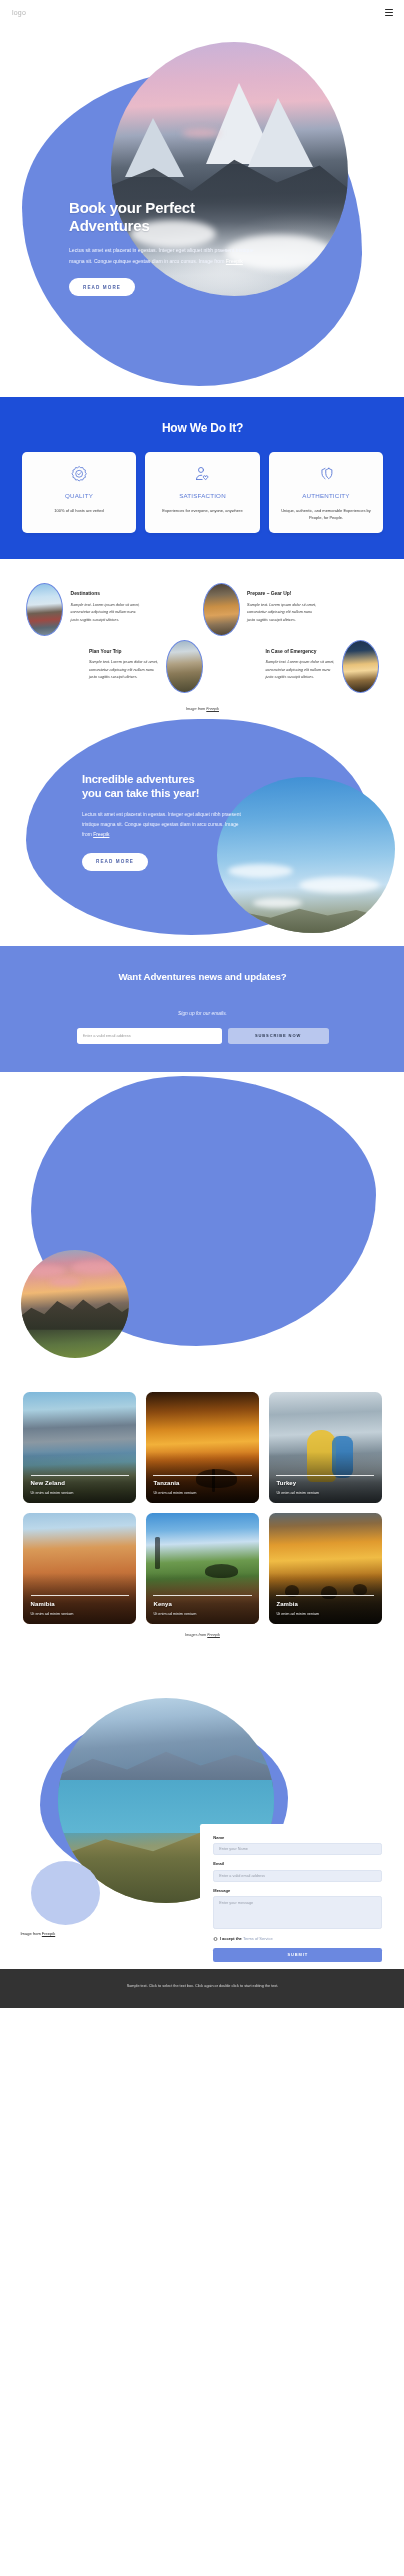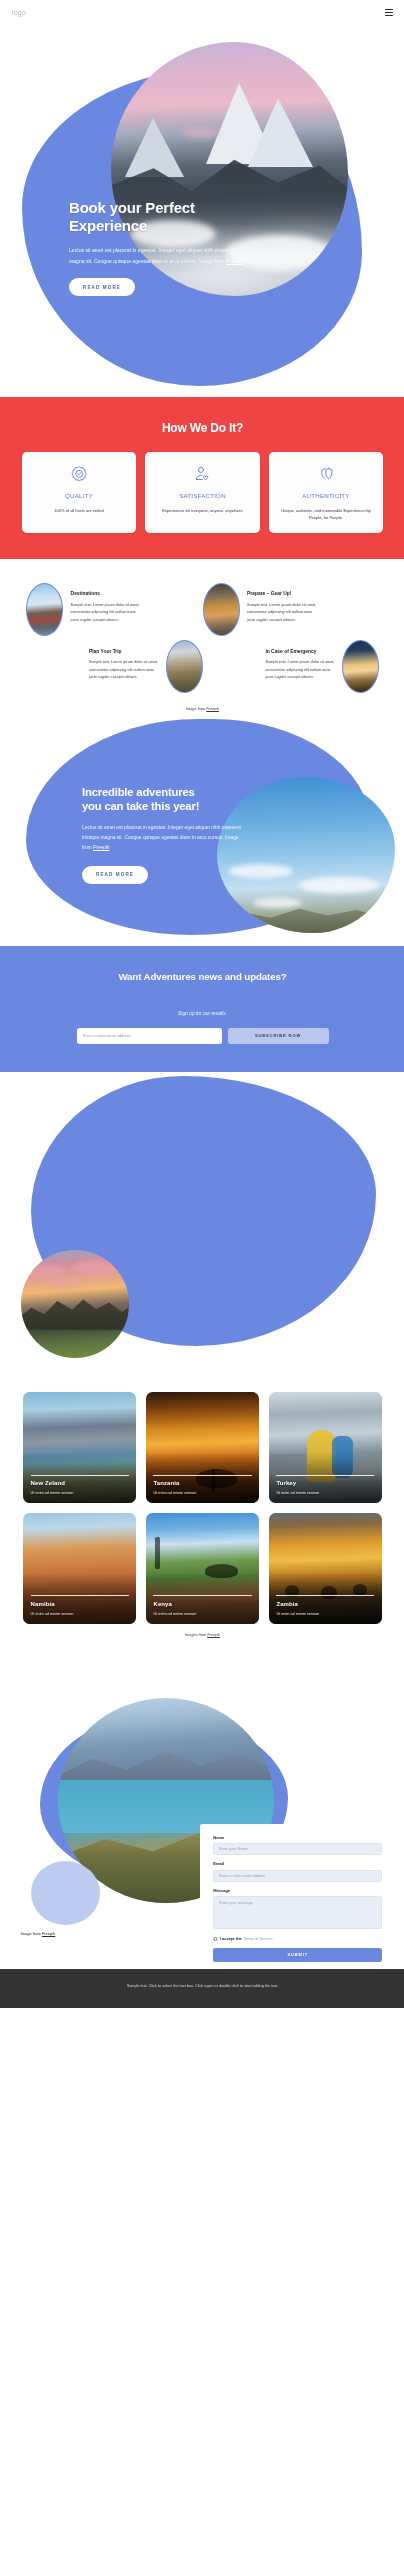--- a/index.html
+++ b/index.html
@@ -134,21 +134,21 @@
     letter-spacing: 1.1px;
     padding: 6.5px 14px;
     border-radius: 21.6px;
     border: none;
     cursor: pointer;
     font-family: "Liberation Sans", sans-serif;
   }
 
   
   .how {
-    background: #ef4444;
+    background: #1d4ed8;
     padding: 24px 0 26px;
     text-align: center;
   }
   .how h2 {
     color: #ffffff;
     font-size: 12px;
     font-weight: 700;
     letter-spacing: -0.2px;
     margin-bottom: 17.3px;
   }
@@ -237,21 +237,21 @@
   .inc-photo .cld {
     position:absolute; background: rgba(255,255,255,.72); border-radius:50%; filter: blur(2.7px);
   }
   .inc-photo .ridge {
     position:absolute; left:0; bottom:0; width:100%; height: 22%;
     background: linear-gradient(180deg, #8d9680 0%, #5d654c 100%);
     clip-path: polygon(0 58%, 14% 40%, 30% 56%, 46% 30%, 62% 50%, 78% 34%, 92% 52%, 100% 44%, 100% 100%, 0 100%);
   }
   .inc-content {
     position: absolute;
-    left: 82px; top: 66px;
+    left: 82px; top: 53px;
     width: 178px; z-index: 5;
   }
   .inc-title {
     color: #ffffff; font-size: 11.3px; font-weight: 700; line-height: 1.26;
     letter-spacing: -0.2px; margin-bottom: 9.7px;
   }
   .inc-para { color: #f0f4ff; font-size: 4.9px; line-height: 2.1; margin-bottom: 12px; max-width: 167px; }
   .inc-para .lnk { color:#fff; text-decoration: underline; }
 
   
@@ -456,21 +456,21 @@
       <div class="peak p2"></div>
       <div class="peak p3"></div>
       <div class="darkmass"></div>
       <div class="cloud" style="left:8%;top:70%;width:86px;height:28px;"></div>
       <div class="cloud" style="left:48%;top:76%;width:108px;height:35px;"></div>
       <div class="cloud" style="left:30%;top:34%;width:38px;height:8.6px;background:rgba(240,180,190,.7);"></div>
     </div>
     <div class="hero-content">
       <h1 class="hero-title">
         <span>Book your Perfect</span><br>
-        <span>Experience</span>
+        <span>Adventures</span>
       </h1>
       <p class="hero-para">
         <span>Lectus sit amet est placerat in egestas. Integer eget aliquet nibh praesent tristique magna sit. Congue quisque egestas diam in arcu cursus. Image from </span><a class="lnk" href="#">Freepik</a>
       </p>
       <button class="btn-pill">READ MORE</button>
     </div>
   </section>
 
   <section class="how">
     <h2>How We Do It?</h2>

